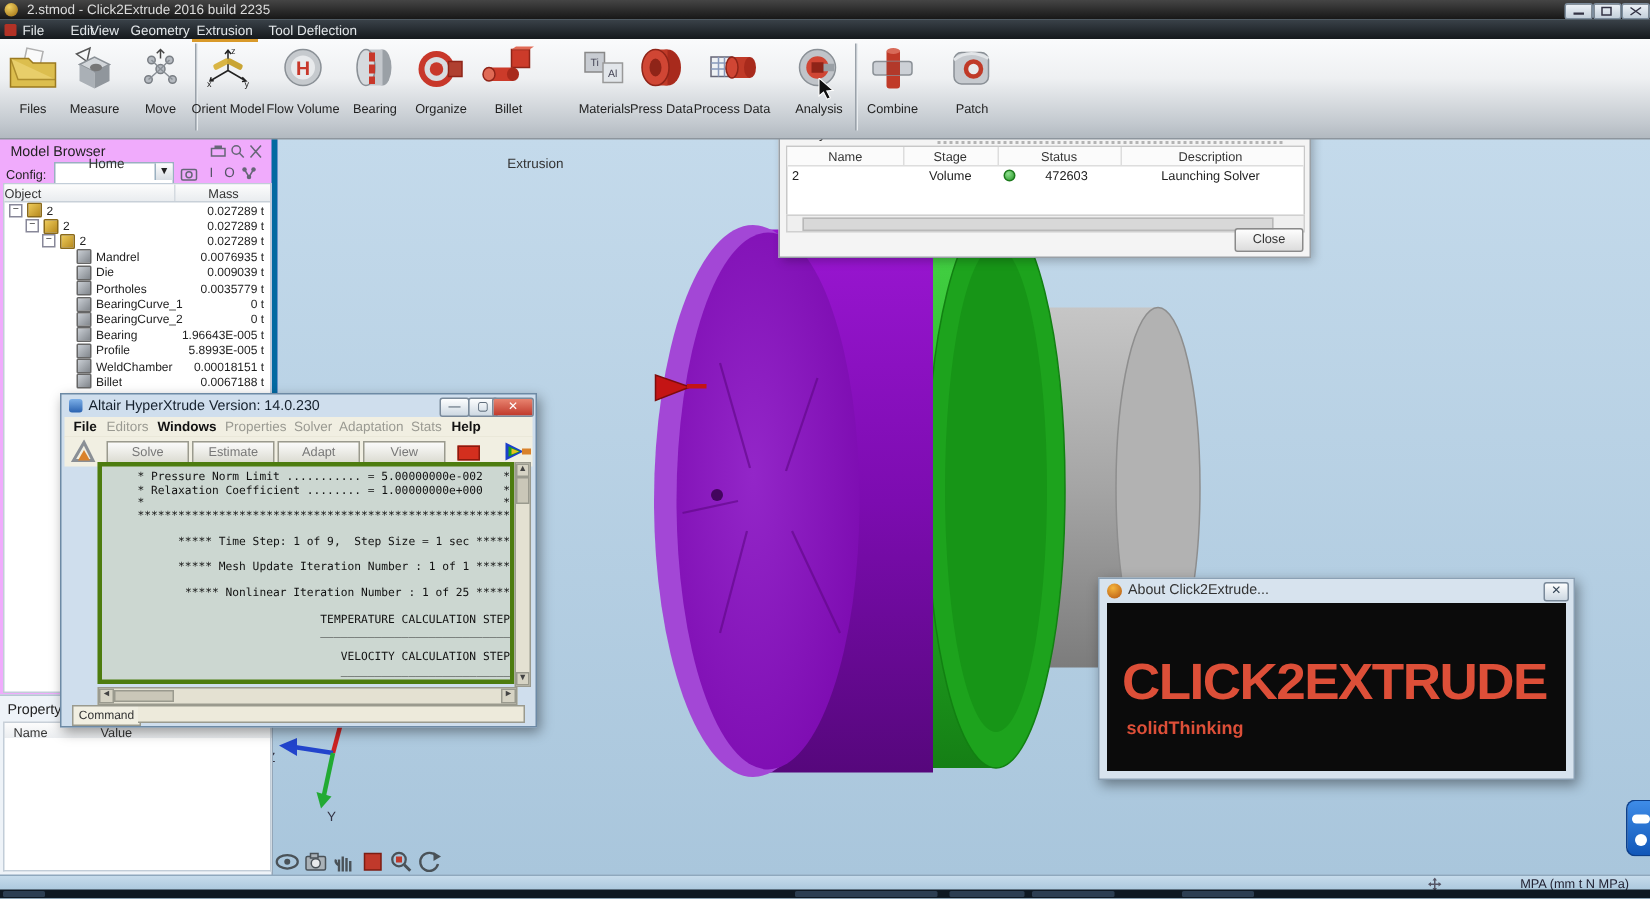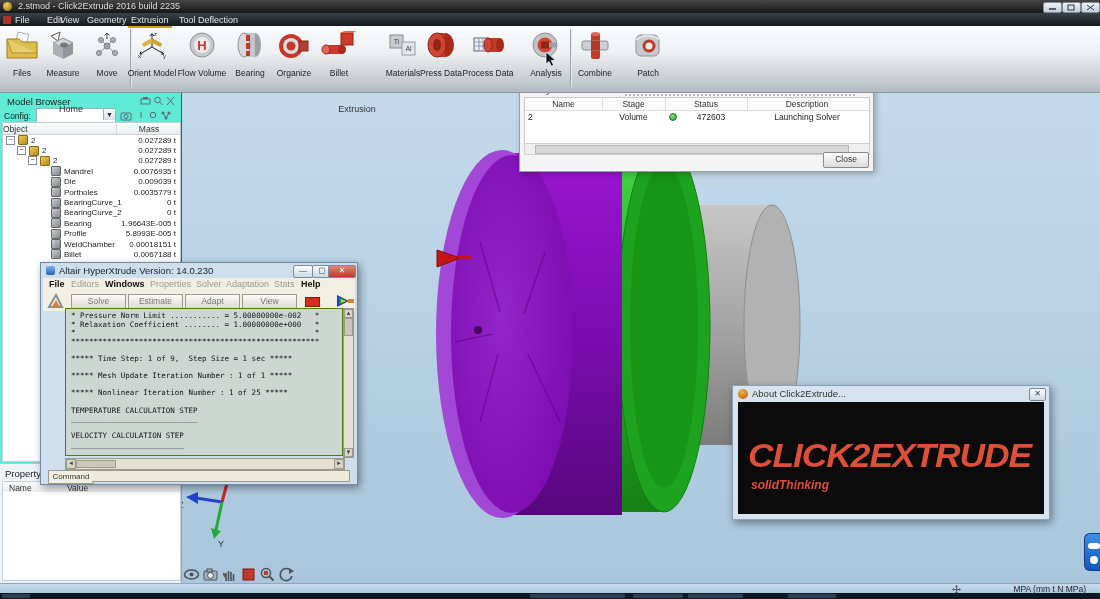--- a/index.html
+++ b/index.html
@@ -30,22 +30,22 @@
   .rb-label{font-size:8.5px;color:#222;white-space:nowrap;}
   .rb-sep{position:absolute;top:3px;width:1px;height:58px;background:#9aa2aa;box-shadow:1px 0 0 #e8ecef;}
   .rb-group{position:absolute;top:78px;width:70px;text-align:center;font-size:9px;color:#333;}
 
   
   #viewport{left:0;top:92px;width:1100px;height:491px;background:linear-gradient(#c4daeb,#a9c6dc);z-index:1;}
   #scene{left:0;top:92px;width:1100px;height:491px;z-index:2;}
   .vp-tool{position:absolute;top:566px;width:17px;height:17px;z-index:3;}
 
   
-  #model-browser{left:0;top:92px;width:181px;height:371px;background:#5eead4;
-                 border-right:1px solid #0369a1;z-index:4;font-size:9px;color:#222;}
+  #model-browser{left:0;top:92px;width:181px;height:371px;background:#f0abfc;
+                 border-right:4px solid #0369a1;z-index:4;font-size:9px;color:#222;}
   #mb-title{left:7px;top:4px;font-size:9.5px;}
   .mb-hicon{top:4px;width:11px;height:10px;}
   #mb-config-label{left:4px;top:19px;font-size:8.5px;}
   #mb-config-select{left:36px;top:16px;width:78px;height:13px;background:#fff;border:1px solid #9ab0c0;}
   #mb-config-arrow{left:103px;top:17px;width:11px;height:11px;background:linear-gradient(#fdfdfd,#d8dee4);
                    border-left:1px solid #9ab0c0;font-size:7px;text-align:center;line-height:11px;color:#222;}
   .mb-cicon{top:18px;width:12px;height:11px;font-size:9px;color:#556;text-align:center;line-height:11px;}
   #mb-table{left:2px;top:30px;width:177px;height:338px;background:#fff;border:1px solid #c2cdd8;}
   #mb-thead{height:11px;background:linear-gradient(#fcfcfc,#e9ecef);border-bottom:1px solid #c8d0d8;position:relative;font-size:8.5px;color:#333;}
   #mb-col-object{position:absolute;left:0;top:1px;}
@@ -81,22 +81,22 @@
   .hx-wbtn{top:2px;width:18px;height:11px;border:1px solid #7a8a9a;border-radius:2px;
            background:linear-gradient(#fdfefe,#cdd8e2);font-size:8px;line-height:10px;text-align:center;color:#345;}
   #hx-close{width:26px;background:linear-gradient(#e8836f,#c0392b);color:#fff;}
   #hx-menus{left:2px;top:15px;width:312px;height:13px;background:#f1efe2;border-bottom:1px solid #d6d2bd;}
   .hx-menu{position:absolute;top:1px;font-size:9px;color:#9a9a92;}
   .hx-menu.en{color:#111;font-weight:bold;}
   #hx-toolbar{left:2px;top:28px;width:312px;height:20px;background:#f1efe2;}
   .hx-btn{position:absolute;top:3px;width:53px;height:13px;background:linear-gradient(#fbfbfb,#dcdcd2);
           border:1px solid #9a9a8e;font-size:8.5px;color:#777;text-align:center;line-height:12px;}
   #hx-redrect{left:262px;top:6px;width:13px;height:8px;background:#d32f1e;border:1px solid #8a1a0e;}
-  #hx-console{left:24px;top:45px;width:278px;height:148px;background:#ccd7d1;border:1px solid #4d7c0f;
-              overflow:hidden;padding:3px 0 0 5px;box-sizing:border-box;}
+  #hx-console{left:24px;top:45px;width:278px;height:148px;background:#ccd7d1;border:3px solid #4d7c0f;
+              overflow:hidden;padding:3px 0 0 5px;box-sizing:border-box;text-align:right;}
   .cline{font-family:"DejaVu Sans Mono",monospace;font-size:7.5px;line-height:8.6px;min-height:8.6px;
          white-space:pre;color:#111;}
   .sb{background:#e4e1d2;border:1px solid #9a9a8e;}
   .sb-arrow{position:absolute;background:#d6d3c4;border:1px solid #9a9a8e;font-size:6px;line-height:7px;
             text-align:center;color:#444;}
   #hx-cmdtab{left:7px;top:207px;width:44px;height:12px;background:#f1efe2;border:1px solid #9a9a8e;
              font-size:8px;color:#333;text-align:center;line-height:11px;}
   #hx-cmdinput{left:51px;top:207px;width:258px;height:12px;background:#edeadb;border:1px solid #9a9a8e;border-left:none;box-sizing:border-box;}
 
   
@@ -118,21 +118,21 @@
                  border:1px solid #8a8a8a;border-radius:2px;font-size:8.5px;color:#333;text-align:center;line-height:13px;}
 
   
   #about{left:732px;top:385px;width:316px;height:133px;background:#d7e3ee;border:1px solid #8aa0b4;
          box-shadow:2px 3px 8px rgba(0,0,0,.4);z-index:7;}
   #about-icon{left:5px;top:3px;width:10px;height:10px;border-radius:50%;
               background:radial-gradient(circle at 40% 30%,#f5b43c,#b35410);}
   #about-title{left:19px;top:2px;font-size:9.5px;color:#333;white-space:nowrap;}
   #about-close{left:296px;top:2px;width:15px;height:11px;border:1px solid #7a8a9a;border-radius:2px;
                background:linear-gradient(#fdfefe,#cdd8e2);font-size:8px;text-align:center;line-height:10px;color:#345;}
-  #about-canvas{left:5px;top:16px;width:306px;height:112px;background:#0b0b0b;overflow:hidden;font-style:italic;}
+  #about-canvas{left:5px;top:16px;width:306px;height:112px;background:#0b0b0b;overflow:hidden;}
   #logo-main{position:absolute;left:10px;top:34px;width:286px;font-weight:bold;font-size:34px;
              letter-spacing:-1px;color:#dd4f38;transform:scaleX(1.04);transform-origin:left;white-space:nowrap;}
   #logo-sub{position:absolute;left:13px;top:76px;font-weight:bold;font-size:12px;color:#dd4f38;}
 
   
   #statusbar{left:0;top:583px;width:1100px;height:10px;background:linear-gradient(#c6dbeb,#aac7dc);
              border-top:1px solid #8fa8bd;z-index:8;}
   #sb-units{position:absolute;right:14px;top:0px;font-size:8.5px;color:#223;text-align:center;}
   #sb-move-icon{position:absolute;left:952px;top:1px;width:9px;height:9px;}
   #taskbar{left:0;top:593px;width:1100px;height:6px;background:#0e1822;z-index:8;}

